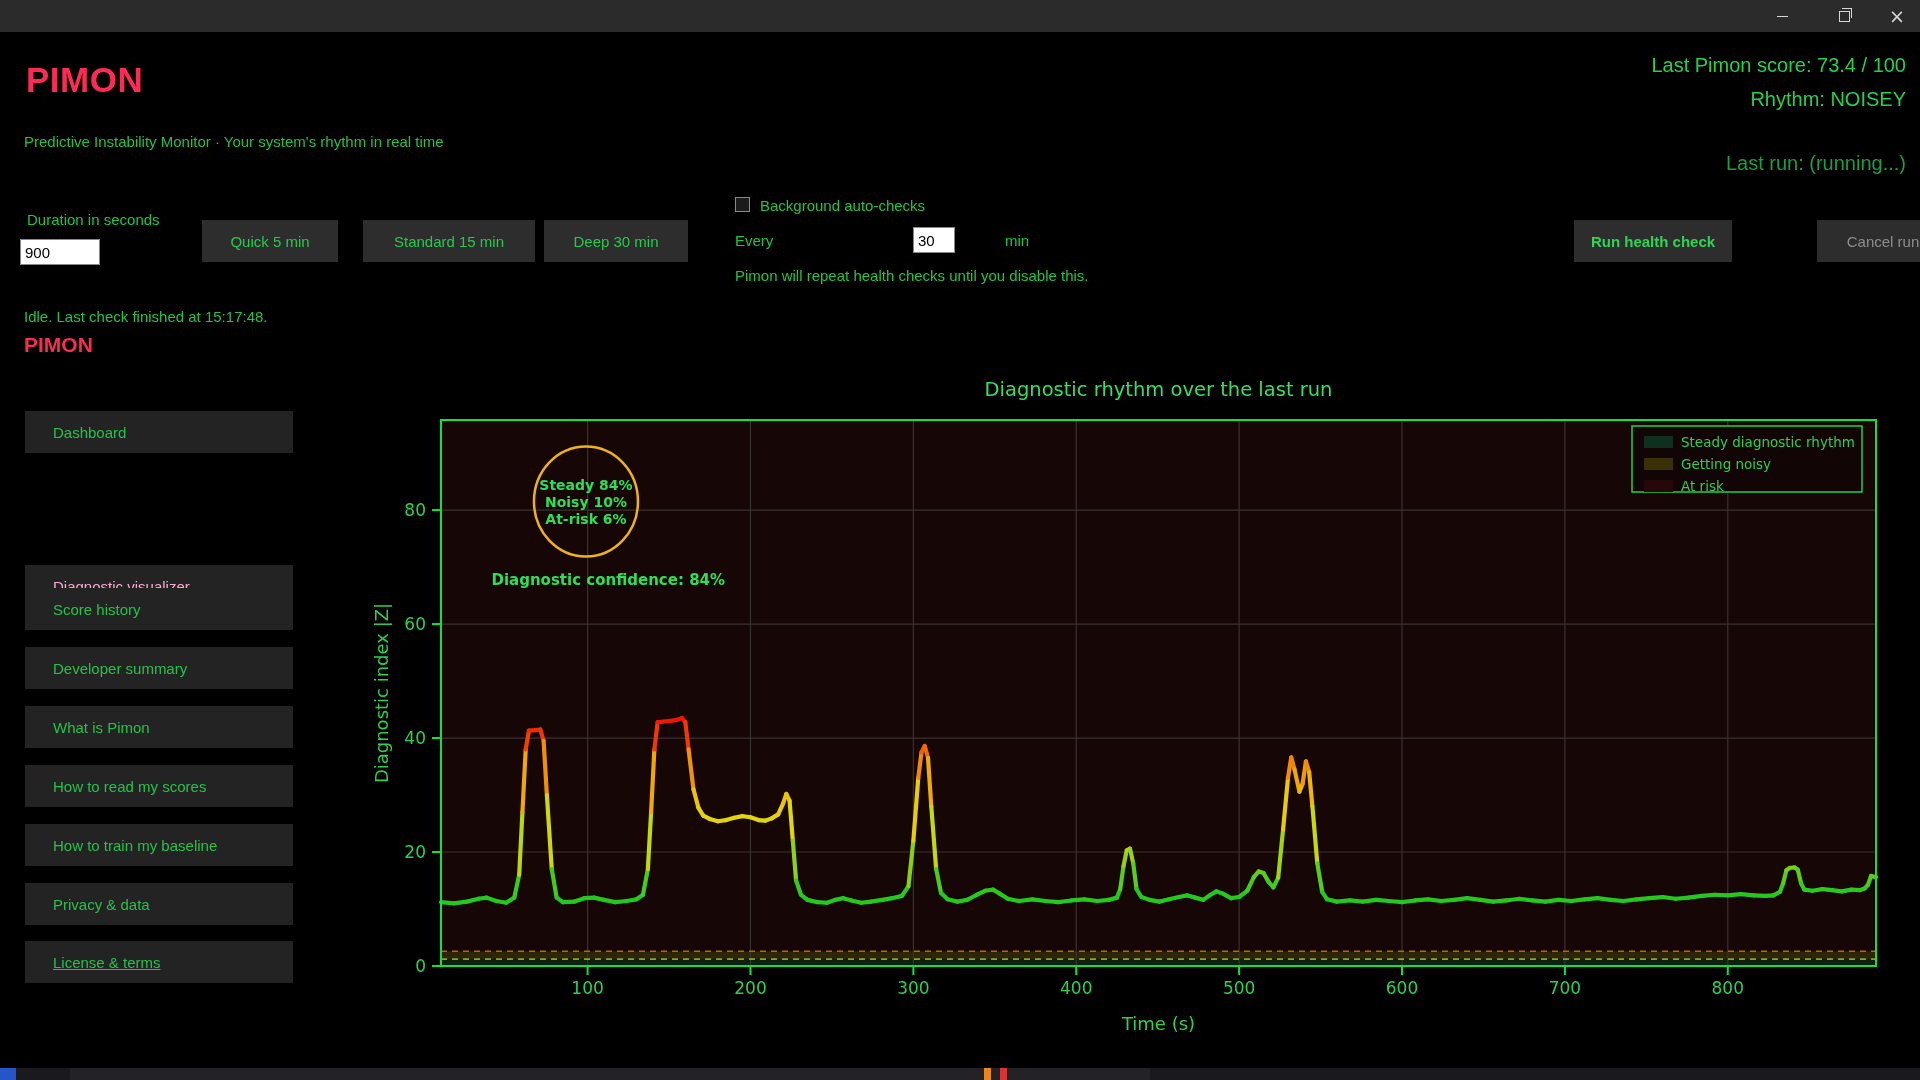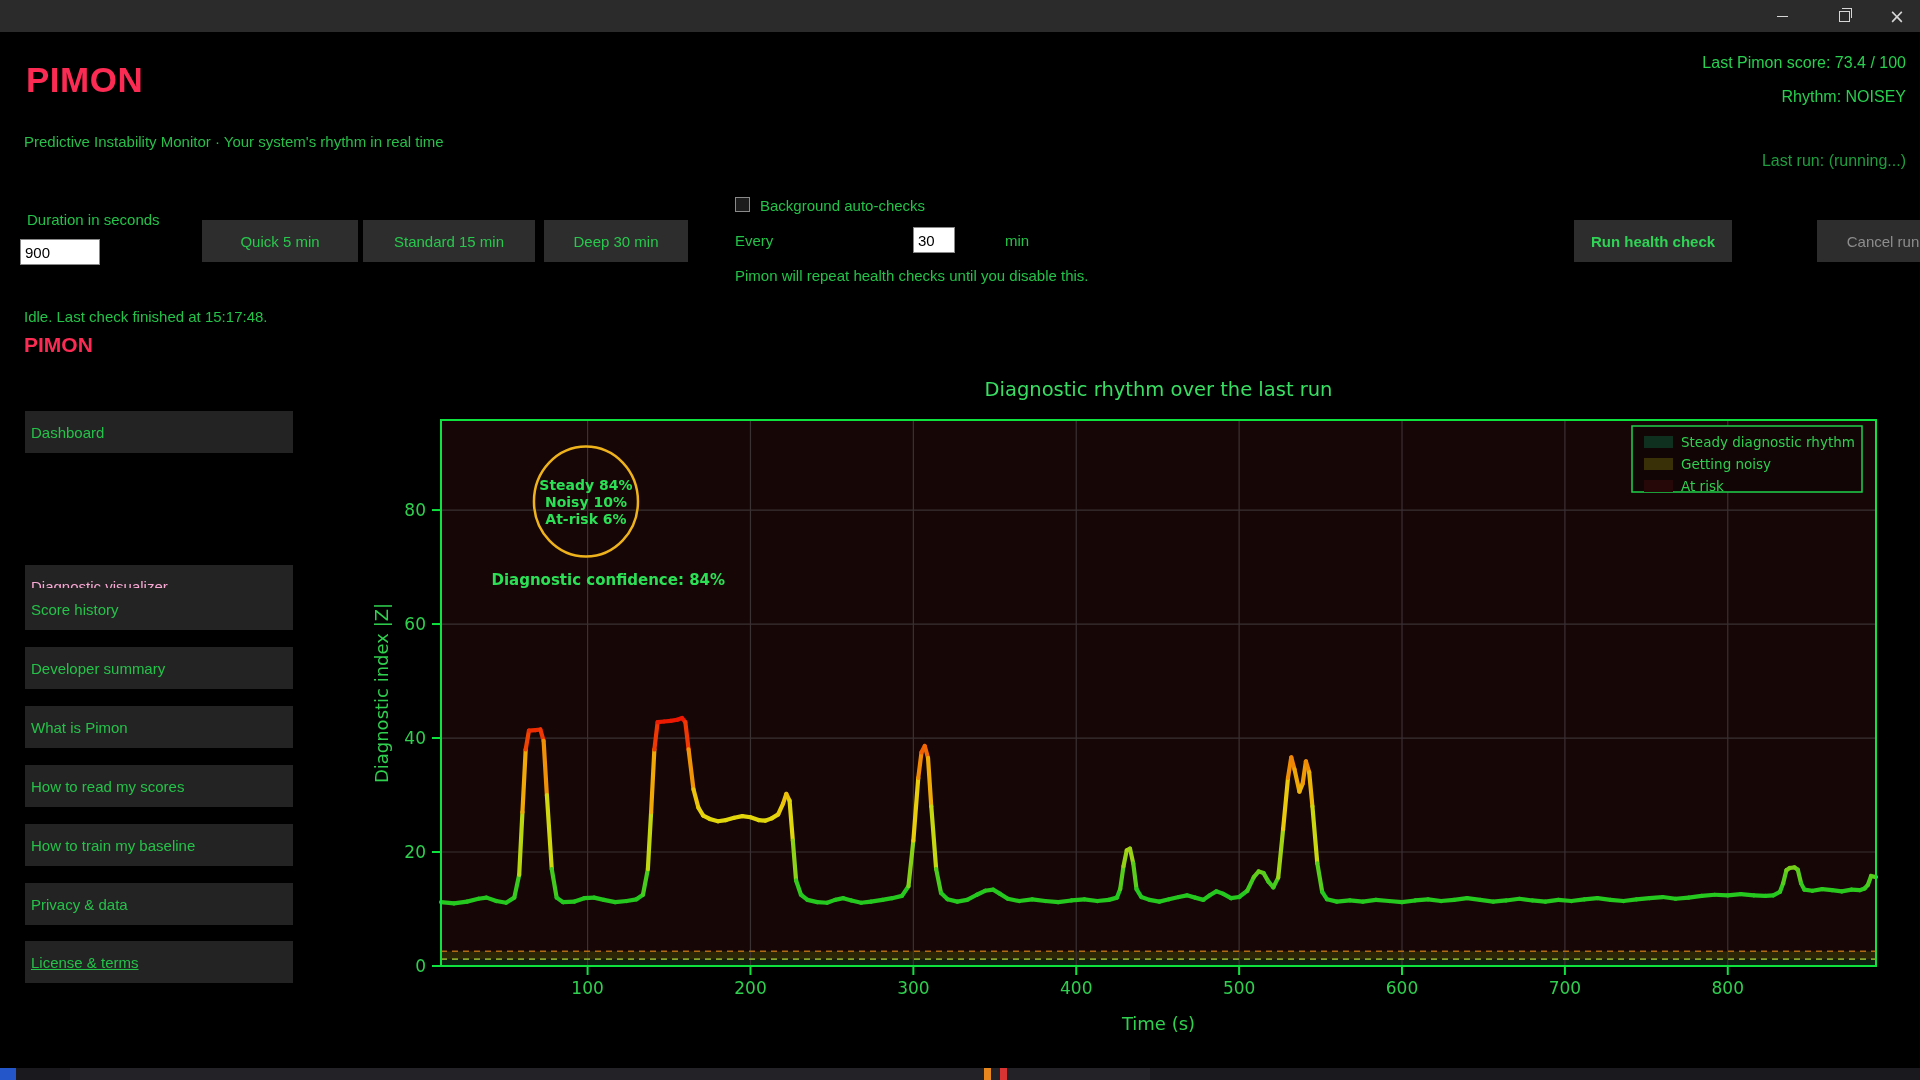--- a/index.html
+++ b/index.html
@@ -10,35 +10,35 @@
   .winbtn{position:absolute;top:0;width:46px;height:32px;display:flex;align-items:center;
           justify-content:center;color:#d6d6d6;cursor:default;}
   .min-line{display:block;width:11px;height:1px;background:#d6d6d6;}
   .restore-box{position:relative;width:9px;height:9px;border:1px solid #d6d6d6;background:#2b2b2b;}
   .restore-box:before{content:"";position:absolute;left:2px;top:-4px;width:9px;height:9px;
           border:1px solid #d6d6d6;border-bottom:none;border-left:none;}
   .close-x{font-size:19px;line-height:19px;font-family:"DejaVu Sans",sans-serif;}
   
   .app-title{position:absolute;left:26px;top:60px;font-size:35px;font-weight:bold;color:#fb2b53;letter-spacing:.5px;}
   .app-subtitle{position:absolute;left:24px;top:133px;font-size:15px;color:#27bf4a;}
-  .hdr-right{position:absolute;right:14px;text-align:right;font-size:16px;color:#27d04f;}
+  .hdr-right{position:absolute;right:14px;text-align:right;font-size:20px;color:#27d04f;}
   .hr-score{top:54px;} .hr-rhythm{top:88px;} .hr-lastrun{top:152px;color:#1d9e3e;}
   
   .lbl{position:absolute;font-size:15px;color:#22c348;white-space:nowrap;}
   .txt{position:absolute;background:#fff;color:#000;border:1px solid #888;height:26px;
        font-size:15px;font-family:"Liberation Sans",sans-serif;padding:0 4px;box-sizing:border-box;}
   .btn{position:absolute;height:42px;background:#2d2d2d;border:none;color:#27c94d;
        font-size:15px;font-family:"Liberation Sans",sans-serif;cursor:pointer;}
   .btn.run{color:#2fd355;}
   .btn.disabled{color:#8d8d8d;}
   .checkbox{position:absolute;width:15px;height:15px;background:#1b1b1b;border:1px solid #8a8a8a;box-sizing:border-box;}
   
   .side-title{position:absolute;left:24px;top:333px;font-size:21px;font-weight:bold;color:#fb2b53;}
   .side-item{position:absolute;left:25px;width:268px;height:42px;background:#232323;color:#25c24a;
-       font-size:15px;display:flex;align-items:center;padding-left:6px;box-sizing:border-box;cursor:pointer;}
+       font-size:15px;display:flex;align-items:center;padding-left:28px;box-sizing:border-box;cursor:pointer;}
   .side-item.active{color:#f9a8d4;font-weight:normal;margin-top:36px;}
   
   .taskbar{position:absolute;left:0;bottom:0;width:1920px;height:12px;background:#1a1a1e;}
   .tb-start{position:absolute;left:0;bottom:0;width:16px;height:12px;background:#2456c9;}
   .tb-app{position:absolute;left:70px;bottom:0;width:1080px;height:12px;background:#232327;}
   .tb-dot1{position:absolute;left:984px;bottom:0;width:7px;height:12px;background:#e8871e;}
   .tb-dot2{position:absolute;left:1000px;bottom:0;width:7px;height:12px;background:#d83434;}
 </style>
 </head>
 <body>
@@ -59,21 +59,21 @@
 
   <div class="app-title">PIMON</div>
   <div class="app-subtitle">Predictive Instability Monitor · Your system's rhythm in real time</div>
   <div class="hdr-right hr-score" style="position:absolute;">Last Pimon score: 73.4 / 100</div>
   <div class="hdr-right hr-rhythm" style="position:absolute;">Rhythm: NOISEY</div>
   <div class="hdr-right hr-lastrun" style="position:absolute;">Last run: (running...)</div>
 
   <div class="lbl" style="left:27px;top:211px;">Duration in seconds</div>
   <input class="txt" style="left: 20px; top: 239px; width: 80px;" value="900">
 
-  <button class="btn" style="left:202px;top:220px;width:156px;">Quick 5 min</button>
+  <button class="btn" style="left:202px;top:220px;width:136px;">Quick 5 min</button>
   <button class="btn" style="left:363px;top:220px;width:172px;">Standard 15 min</button>
   <button class="btn" style="left:544px;top:220px;width:144px;">Deep 30 min</button>
 
   <span class="checkbox" style="left:735px;top:197px;"></span>
   <div class="lbl" style="left:760px;top:197px;">Background auto-checks</div>
   <div class="lbl" style="left:735px;top:232px;">Every</div>
   <input class="txt" style="left: 913px; top: 227px; width: 42px;" value="30">
   <div class="lbl" style="left:1005px;top:232px;">min</div>
   <div class="lbl" style="left:735px;top:267px;">Pimon will repeat health checks until you disable this.</div>
 

